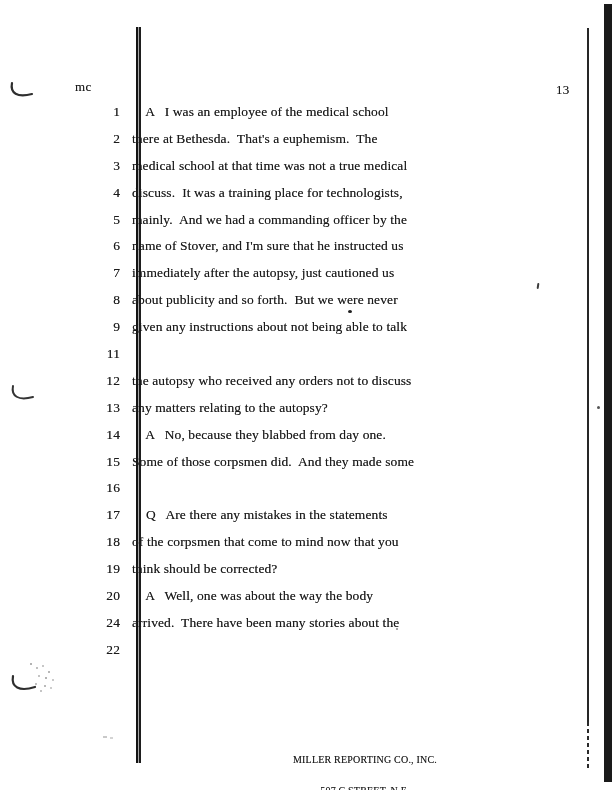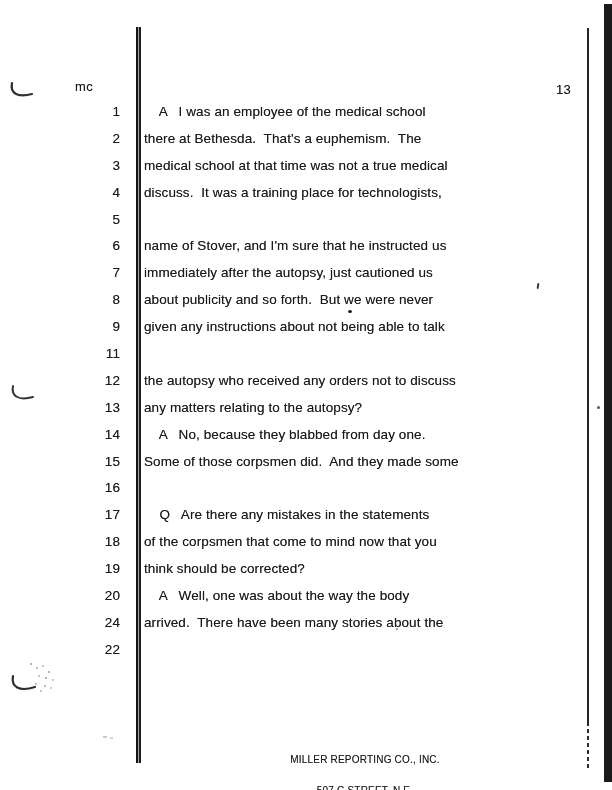--- a/index.html
+++ b/index.html
@@ -6,21 +6,21 @@
     margin: 0;
     padding: 0;
     background: #ffffff;
   }
   .page {
     position: relative;
     width: 612px;
     height: 790px;
     background: #ffffff;
     overflow: hidden;
-    font-family: Liberation Sans, sans-serif;
+    font-family: Liberation Serif, serif;
     color: #1b1b1b;
   }
   
   .edge-band {
     position: absolute;
     left: 604px; top: 4px;
     width: 8px; height: 778px;
     background: #1a1a1a;
   }
   .left-rule {
@@ -88,21 +88,21 @@
     letter-spacing: 0.1px;
     white-space: pre;
     text-shadow: 0 0 0.5px rgba(20,20,20,0.6);
   }
   .t-num {
     width: 120px;
     text-align: right;
     flex: 0 0 auto;
   }
   .t-text {
-    margin-left: 24px;
+    margin-left: 12px;
     flex: 1 1 auto;
   }
   .footer {
     position: absolute;
     left: 365px; top: 734px;
     transform: translateX(-50%);
     text-align: center;
     font-size: 10px;
     line-height: 10.4px;
     white-space: pre;
@@ -139,21 +139,21 @@
   <div class="artifact a-dash2"></div>
 
   <div class="initials">mc</div>
   <div class="pageno">13</div>
 
   <div class="body-text">
     <div class="t-line"><span class="t-num">1</span><span class="t-text">    A   I was an employee of the medical school</span></div>
     <div class="t-line"><span class="t-num">2</span><span class="t-text">there at Bethesda.  That's a euphemism.  The</span></div>
     <div class="t-line"><span class="t-num">3</span><span class="t-text">medical school at that time was not a true medical</span></div>
     <div class="t-line"><span class="t-num">4</span><span class="t-text">discuss.  It was a training place for technologists,</span></div>
-    <div class="t-line"><span class="t-num">5</span></div>
+    <div class="t-line"><span class="t-num">5</span><span class="t-text">mainly.  And we had a commanding officer by the</span></div>
     <div class="t-line"><span class="t-num">6</span><span class="t-text">name of Stover, and I'm sure that he instructed us</span></div>
     <div class="t-line"><span class="t-num">7</span><span class="t-text">immediately after the autopsy, just cautioned us</span></div>
     <div class="t-line"><span class="t-num">8</span><span class="t-text">about publicity and so forth.  But we were never</span></div>
     <div class="t-line"><span class="t-num">9</span><span class="t-text">given any instructions about not being able to talk</span></div>
     <div class="t-line"><span class="t-num">11</span></div>
     <div class="t-line"><span class="t-num">12</span><span class="t-text">the autopsy who received any orders not to discuss</span></div>
     <div class="t-line"><span class="t-num">13</span><span class="t-text">any matters relating to the autopsy?</span></div>
     <div class="t-line"><span class="t-num">14</span><span class="t-text">    A   No, because they blabbed from day one.</span></div>
     <div class="t-line"><span class="t-num">15</span><span class="t-text">Some of those corpsmen did.  And they made some</span></div>
     <div class="t-line"><span class="t-num">16</span></div>

